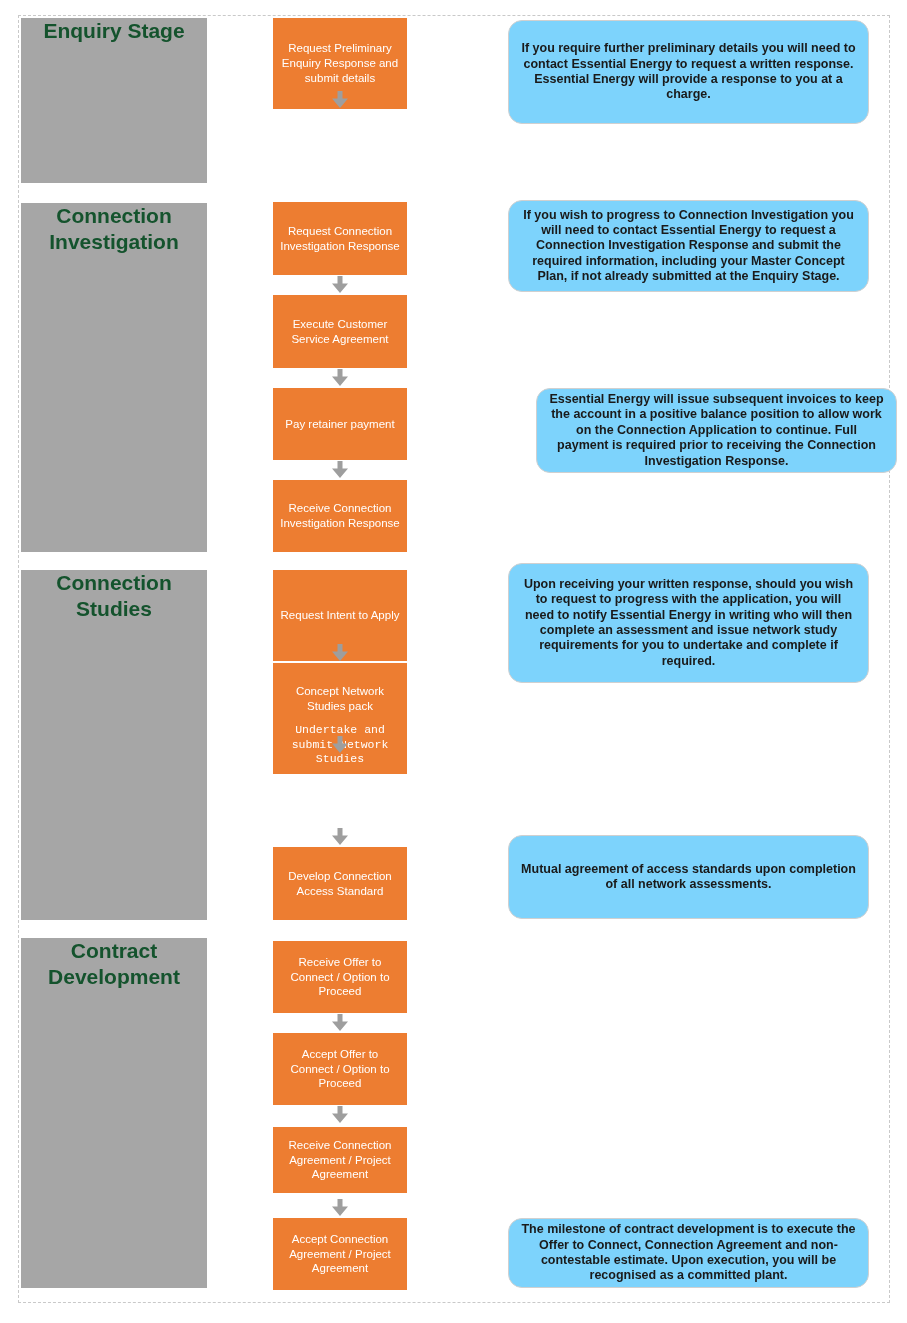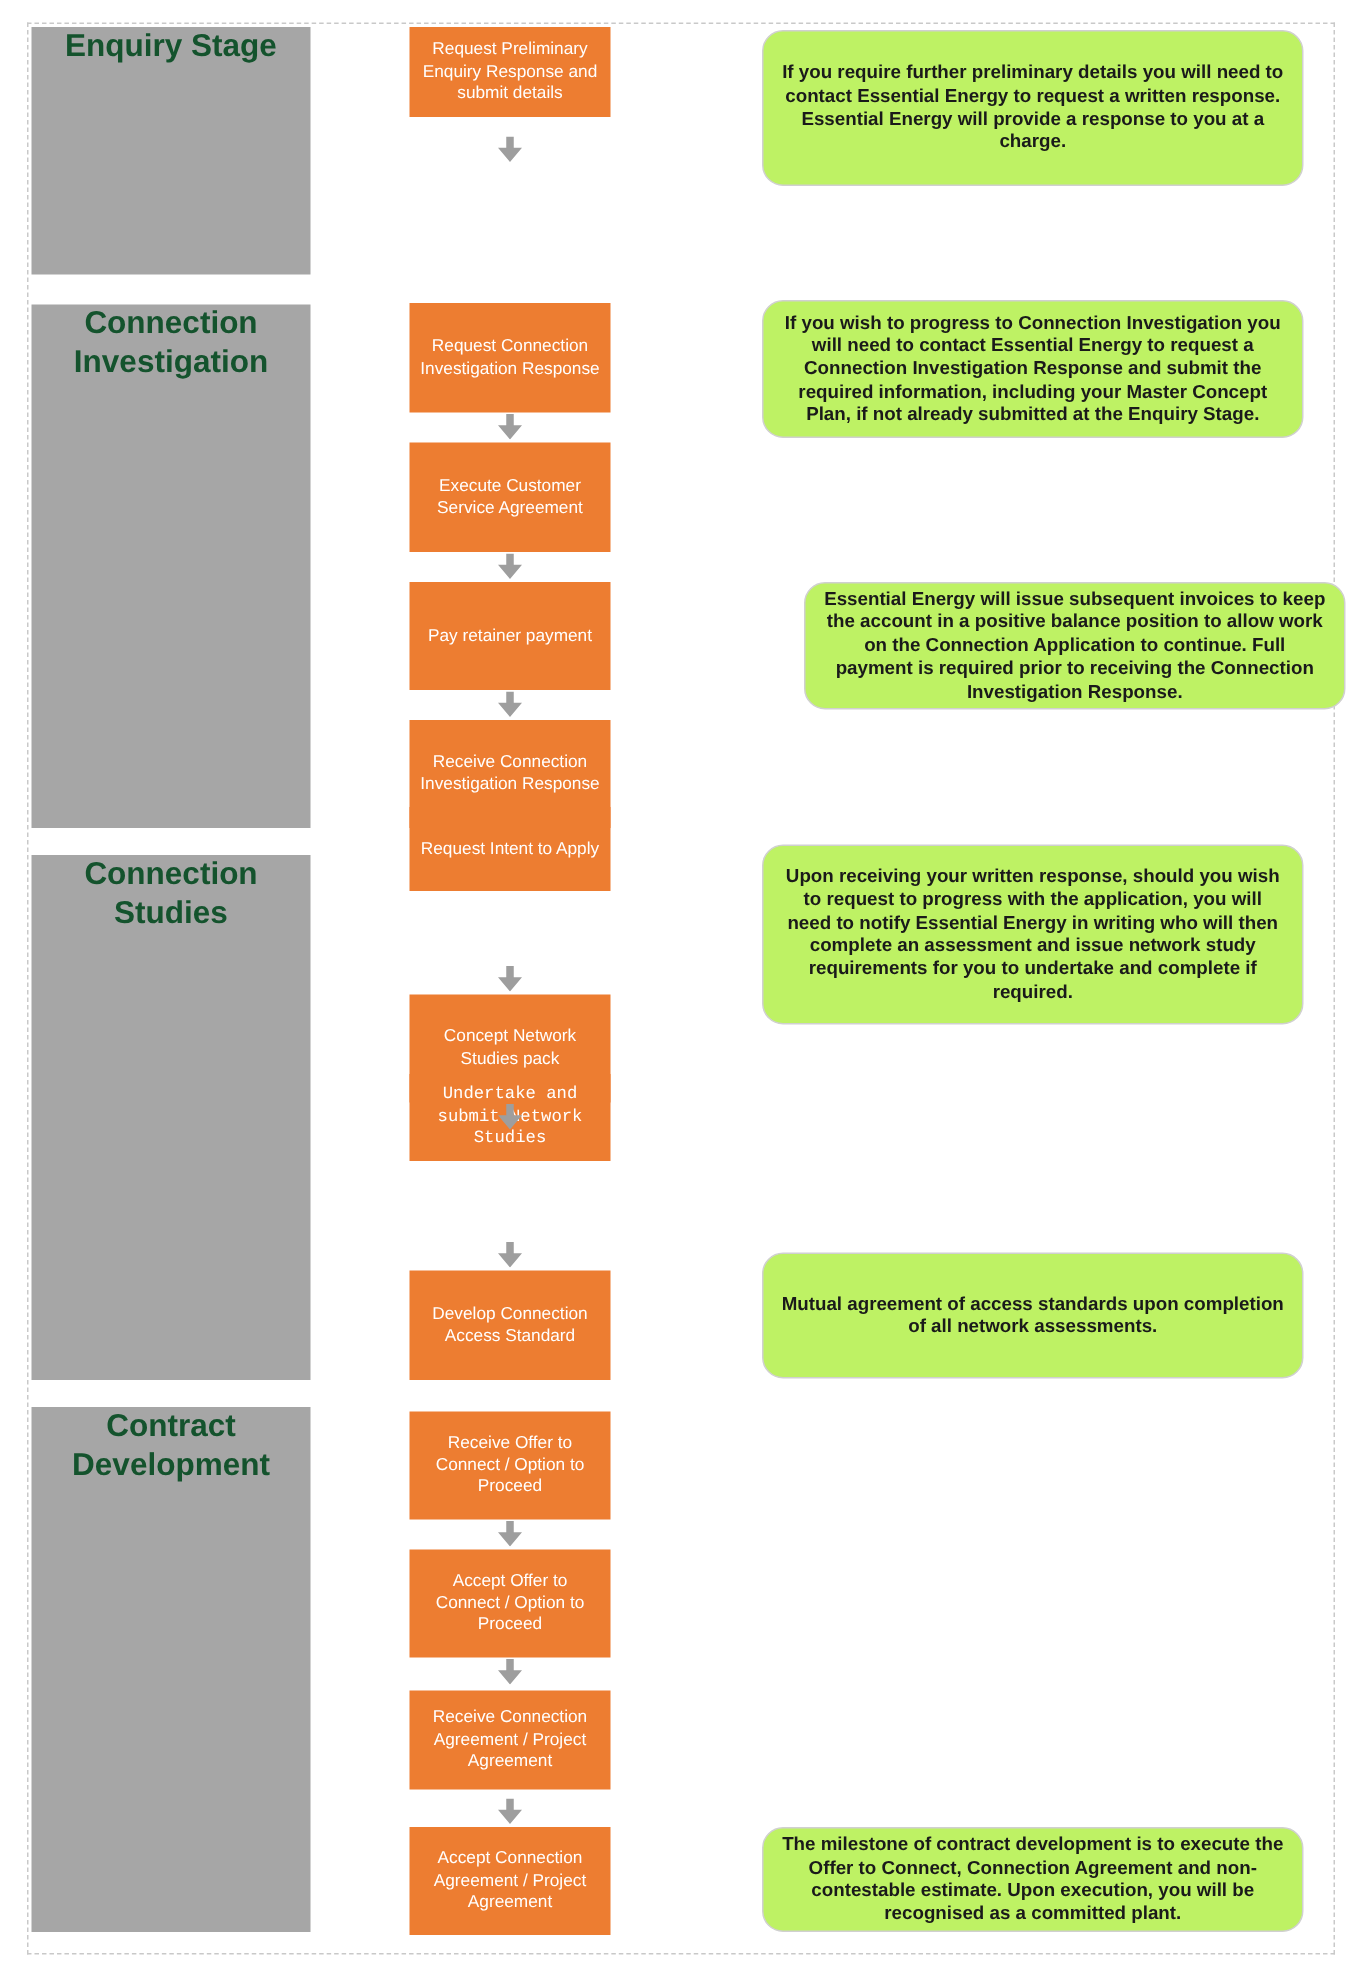--- a/index.html
+++ b/index.html
@@ -58,21 +58,21 @@
   .arrow {
     position: absolute;
     left: 331px;
     width: 18px;
     height: 17px;
   }
   .note-box {
     position: absolute;
     left: 508px;
     width: 361px;
-    background: #bef264;
+    background: #7dd3fc;
     border: 1px solid var(--note-border, #d0d0d0);
     border-radius: 14px;
     color: var(--note-text, #1a1a1a);
     font-weight: bold;
     font-size: 12.5px;
     line-height: 1.23;
     display: flex;
     align-items: center;
     justify-content: center;
     text-align: center;
@@ -93,38 +93,38 @@
   <div class="stage-box" style="top:203px;height:349px;">
       <span>Connection Investigation</span>
     </div>
   <div class="stage-box" style="top:570px;height:350px;">
       <span>Connection Studies</span>
     </div>
   <div class="stage-box" style="top:938px;height:350px;">
       <span>Contract Development</span>
     </div>
 
-  <div class="step-box" style="top:18px;height:60px;">
+  <div class="step-box" style="top:18px;height:91px;">
       <span>Request Preliminary Enquiry Response and submit details</span>
     </div>
 
   <div class="step-box" style="top:202px;height:73px;">
       <span>Request Connection Investigation Response</span>
     </div>
   <div class="step-box" style="top:295px;height:73px;">
       <span>Execute Customer Service Agreement</span>
     </div>
   <div class="step-box" style="top:388px;height:72px;">
       <span>Pay retainer payment</span>
     </div>
   <div class="step-box" style="top:480px;height:72px;">
       <span>Receive Connection Investigation Response</span>
     </div>
 
-  <div class="step-box" style="top:538px;height:56px;">
+  <div class="step-box" style="top:570px;height:91px;">
       <span>Request Intent to Apply</span>
     </div>
   <div class="step-box" style="top:663px;height:72px;">
       <span>Concept Network Studies pack</span>
     </div>
   <div class="step-box" style="top:716px;height:58px;font-family:Liberation Mono, monospace;">
       <span>Undertake and submit Network Studies</span>
     </div>
   <div class="step-box" style="top:847px;height:73px;">
       <span>Develop Connection Access Standard</span>

